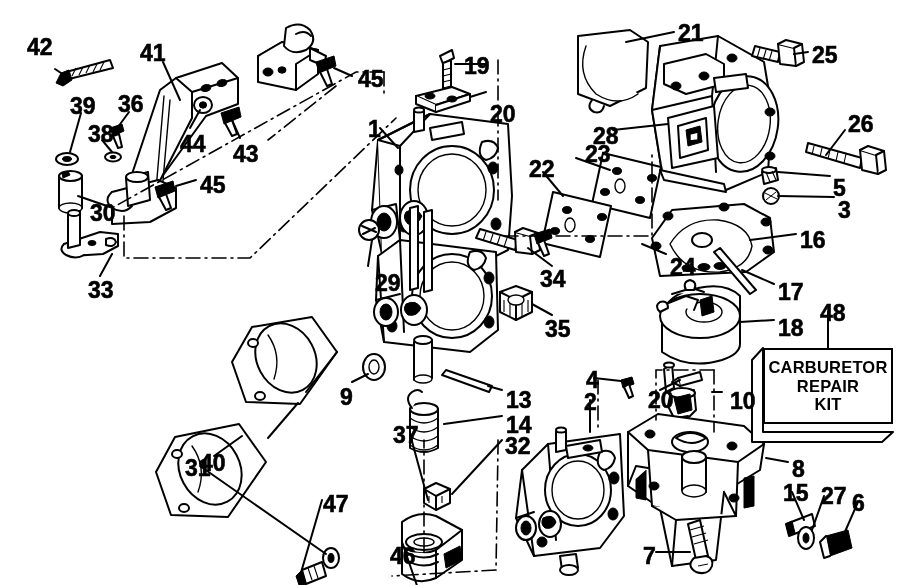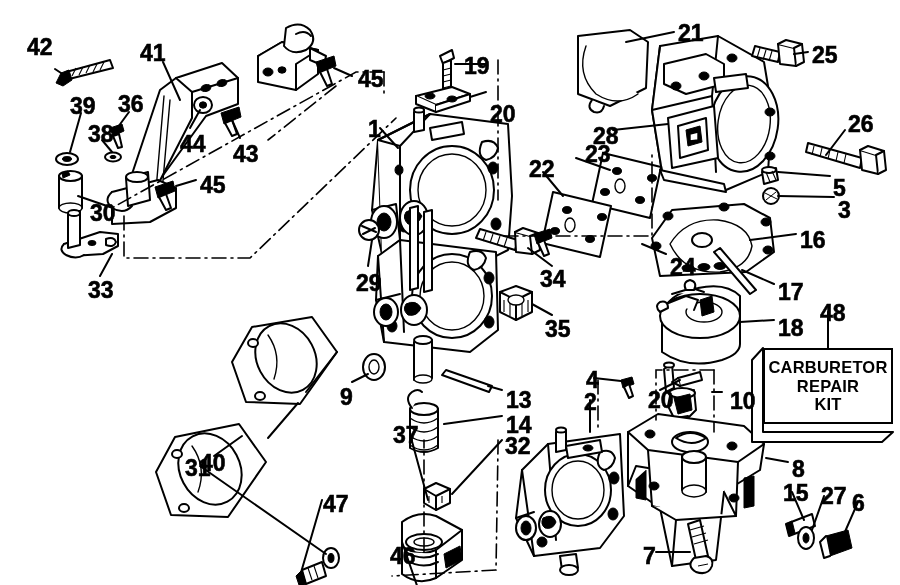--- a/index.html
+++ b/index.html
@@ -576,21 +576,21 @@
       <div class="callout" style="left: 585px; top: 143px;">23</div>
       <div class="callout" style="left: 833px; top: 177px;">5</div>
       <div class="callout" style="left: 838px; top: 199px;">3</div>
       <div class="callout" style="left: 200px; top: 174px;">45</div>
       <div class="callout" style="left: 90px; top: 202px;">30</div>
       <div class="callout" style="left: 800px; top: 229px;">16</div>
       <div class="callout" style="left: 670px; top: 256px;">24</div>
       <div class="callout" style="left: 540px; top: 268px;">34</div>
       <div class="callout" style="left: 778px; top: 281px;">17</div>
       <div class="callout" style="left: 88px; top: 279px;">33</div>
-      <div class="callout" style="left: 356px; top: 272px;">29</div>
+      <div class="callout" style="left: 375px; top: 272px;">29</div>
       <div class="callout" style="left: 545px; top: 318px;">35</div>
       <div class="callout" style="left: 778px; top: 317px;">18</div>
       <div class="callout" style="left: 820px; top: 302px;">48</div>
       <div class="callout" style="left: 340px; top: 386px;">9</div>
       <div class="callout" style="left: 506px; top: 389px;">13</div>
       <div class="callout" style="left: 586px; top: 369px;">4</div>
       <div class="callout" style="left: 648px; top: 389px;">20</div>
       <div class="callout" style="left: 730px; top: 390px;">10</div>
       <div class="callout" style="left: 506px; top: 414px;">14</div>
       <div class="callout" style="left: 584px; top: 391px;">2</div>

